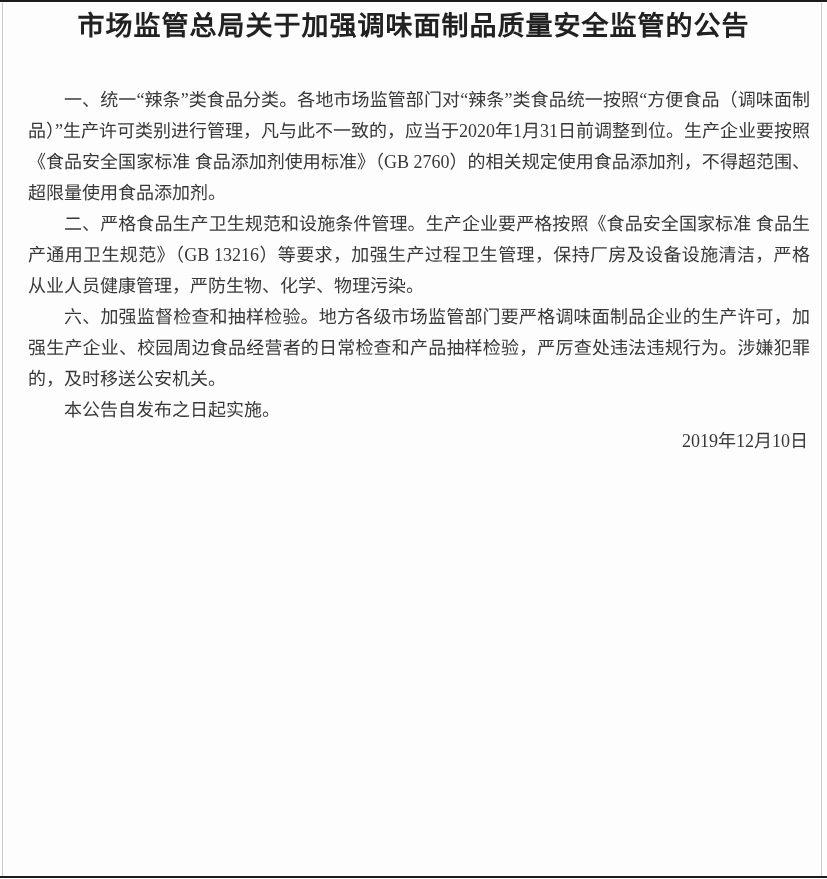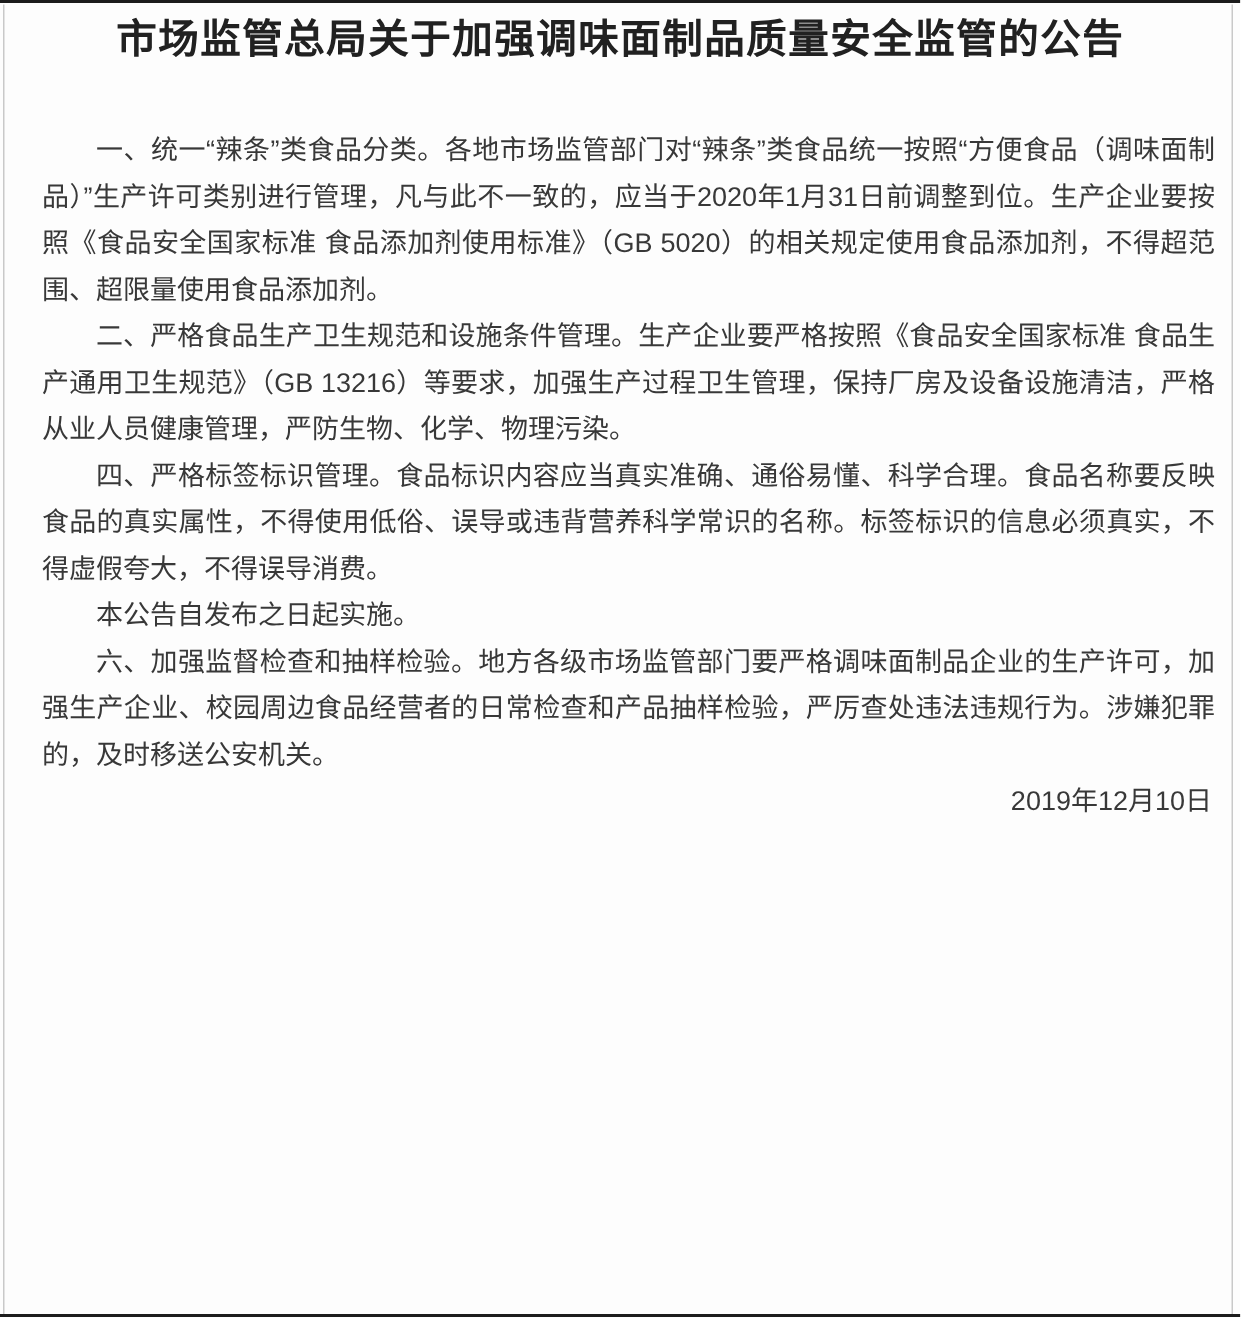--- a/index.html
+++ b/index.html
@@ -6,21 +6,21 @@
     margin: 0;
     padding: 0;
     background: #ffffff;
   }
   .page {
     position: relative;
     width: 827px;
     height: 879px;
     background: #fdfdfd;
     overflow: hidden;
-    font-family: Liberation Sans, sans-serif;
+    font-family: Liberation Serif, serif;
     box-sizing: border-box;
   }
   .edge-top, .edge-bottom {
     position: absolute;
     left: 0;
     right: 0;
     height: 2px;
     background: #1c1c1c;
   }
   .edge-top { top: 0; }
@@ -74,23 +74,22 @@
 
 <div class="page">
   <div class="edge-top"></div>
   <div class="edge-left"></div>
   <div class="edge-right"></div>
   <div class="edge-bottom"></div>
 
   <h1 class="doc-title">市场监管总局关于加强调味面制品质量安全监管的公告</h1>
 
   <div class="doc-body">
-    <p>一、统一“辣条”类食品分类。各地市场监管部门对“辣条”类食品统一按照“方便食品（调味面制品）”生产许可类别进行管理，凡与此不一致的，应当于2020年1月31日前调整到位。生产企业要按照《食品安全国家标准 食品添加剂使用标准》（GB 5020）的相关规定使用食品添加剂，不得超范围、超限量使用食品添加剂。</p>
+    <p>一、统一“辣条”类食品分类。各地市场监管部门对“辣条”类食品统一按照“方便食品（调味面制品）”生产许可类别进行管理，凡与此不一致的，应当于2020年1月31日前调整到位。生产企业要按照《食品安全国家标准 食品添加剂使用标准》（GB 2760）的相关规定使用食品添加剂，不得超范围、超限量使用食品添加剂。</p>
     <p>二、严格食品生产卫生规范和设施条件管理。生产企业要严格按照《食品安全国家标准 食品生产通用卫生规范》（GB 13216）等要求，加强生产过程卫生管理，保持厂房及设备设施清洁，严格从业人员健康管理，严防生物、化学、物理污染。</p>
-    <p>四、严格标签标识管理。食品标识内容应当真实准确、通俗易懂、科学合理。食品名称要反映食品的真实属性，不得使用低俗、误导或违背营养科学常识的名称。标签标识的信息必须真实，不得虚假夸大，不得误导消费。</p>
+    <p>六、加强监督检查和抽样检验。地方各级市场监管部门要严格调味面制品企业的生产许可，加强生产企业、校园周边食品经营者的日常检查和产品抽样检验，严厉查处违法违规行为。涉嫌犯罪的，及时移送公安机关。</p>
     <p>本公告自发布之日起实施。</p>
-    <p>六、加强监督检查和抽样检验。地方各级市场监管部门要严格调味面制品企业的生产许可，加强生产企业、校园周边食品经营者的日常检查和产品抽样检验，严厉查处违法违规行为。涉嫌犯罪的，及时移送公安机关。</p>
 
     <div class="sign-block">
       <div class="sign-date">2019年12月10日</div>
     </div>
   </div>
 </div>
 
 </body></html>

